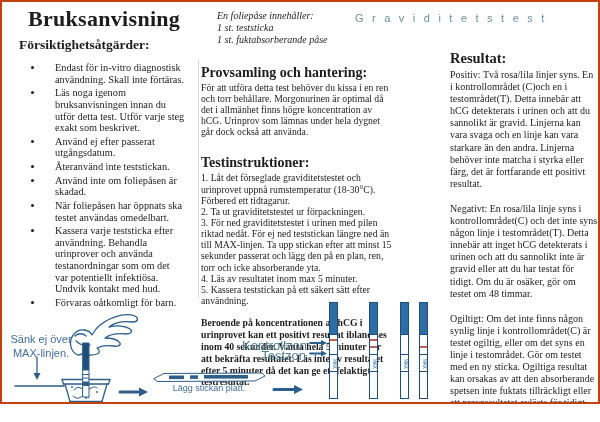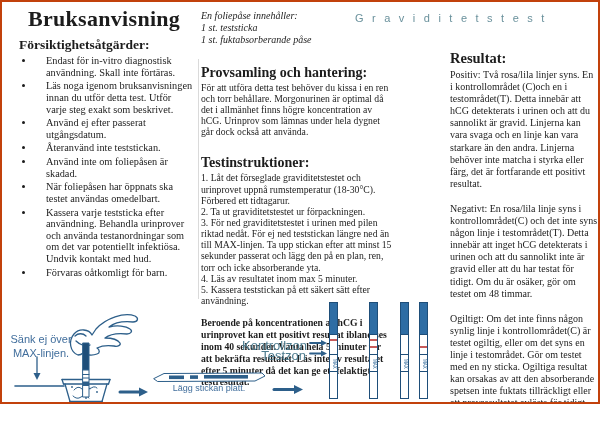--- a/index.html
+++ b/index.html
@@ -6,25 +6,25 @@
   .page {
     position:relative; width:600px; height:404px; background:#ffffff;
     font-family:"Liberation Serif", serif; color:#1c1c1c;
     box-sizing:border-box; border:2px solid #c2410c; overflow:hidden;
   }
   
   .col-left { position:absolute; left:16px; top:4px; width:176px; }
   .title { font-size:22px; font-weight:bold; margin:0 0 1px 10px; letter-spacing:0.3px; }
   .subtitle { font-size:14px; color:#3b3b3b; margin-left:13px; }
   .h-left { font-size:13.5px; font-weight:bold; margin:5px 0 2px 1px; }
-  ul.prec { margin:0; padding-left:17px; font-size:10.3px; line-height:1.13; }
+  ul.prec { margin:9px; padding-left:17px; font-size:10.3px; line-height:1.13; }
   ul.prec li { padding-left:11px; margin-bottom:2px; }
   
   .col-mid { position:absolute; left:199px; top:8px; width:193px; }
-  .pouch { font-style:italic; font-size:10px; line-height:1.22; margin-left:0; }
+  .pouch { font-style:italic; font-size:10px; line-height:1.22; margin-left:16px; }
   .h-mid { font-size:14px; font-weight:bold; margin:18px 0 1px 0; }
   .col-mid p { font-size:9.7px; line-height:1.15; margin:0; }
   .steps div { font-size:9.7px; line-height:1.15; }
   .note { font-weight:bold; margin-top:11px !important; line-height:1.22 !important; }
   
   .brand {
     position:absolute; left:353px; top:10px; width:244px;
     font-family:"Liberation Sans", sans-serif; font-size:11px;
     letter-spacing:8.5px; color:#6a919c; white-space:nowrap;
   }

